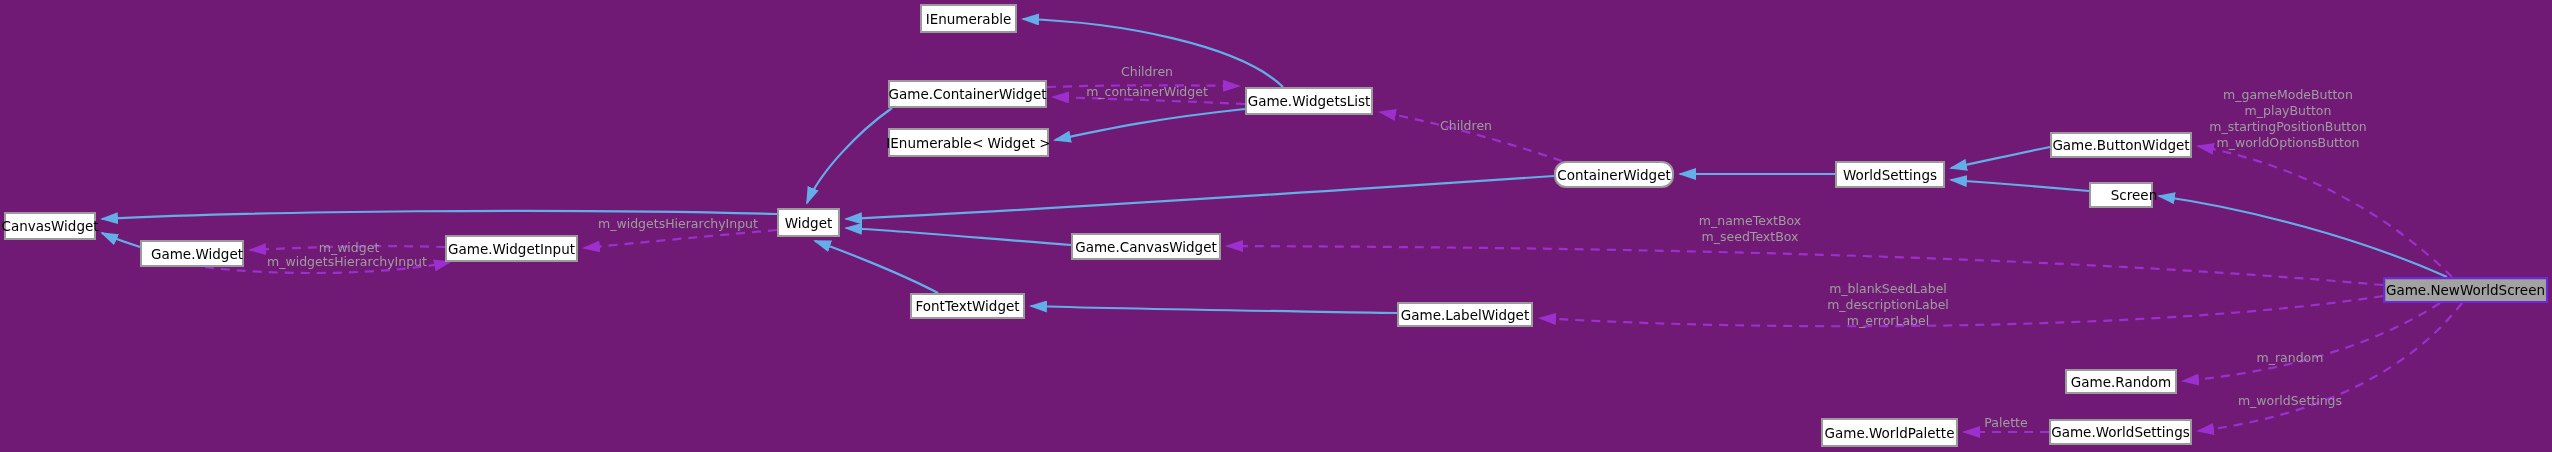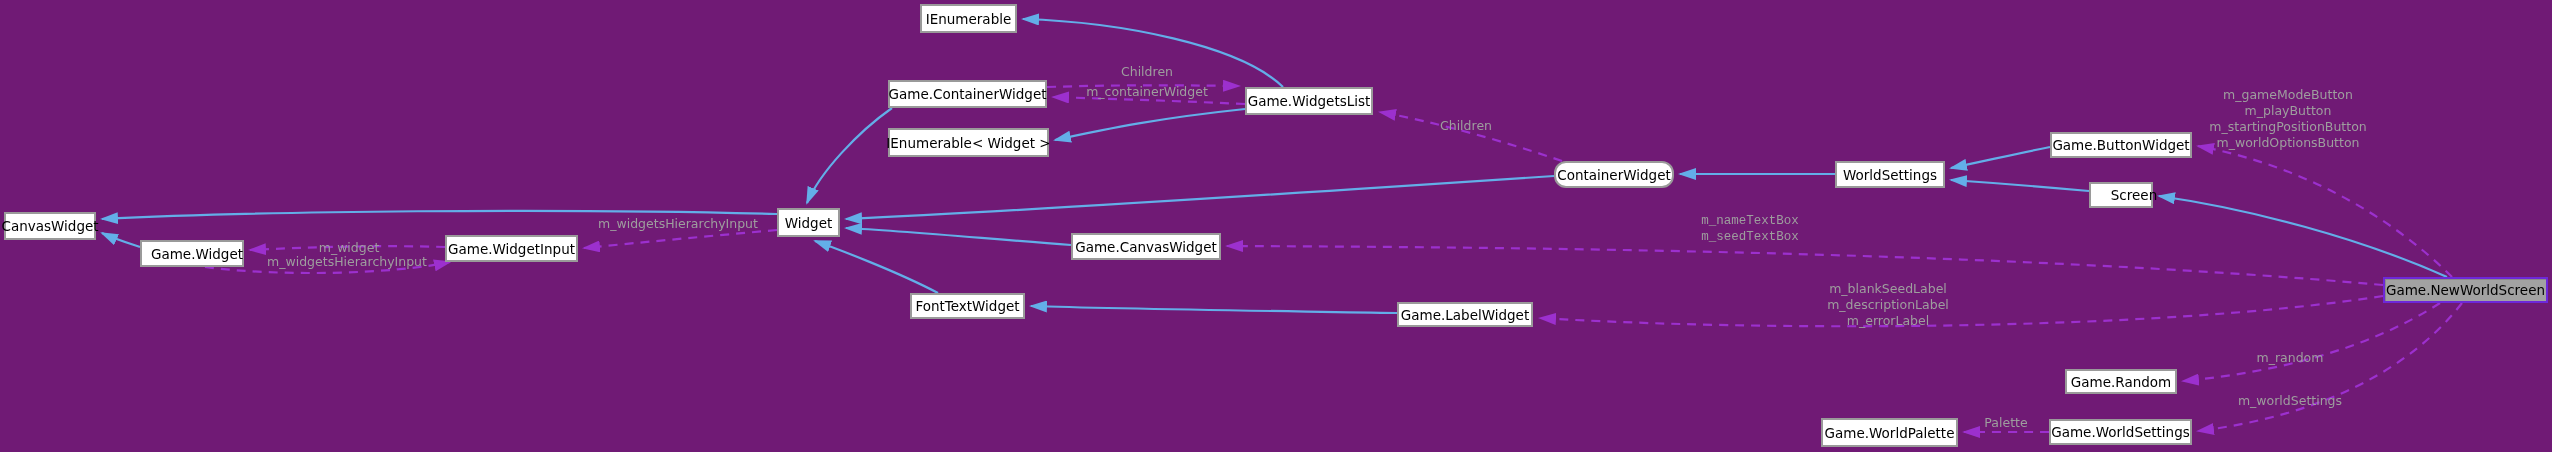--- a/index.html
+++ b/index.html
@@ -128,21 +128,21 @@
       </div>
       <div class="edge-label" style="left: 678px; top: 216px;">
         <div>m_widgetsHierarchyInput</div>
       </div>
       <div class="edge-label" style="left: 2288px; top: 87px;">
         <div>m_gameModeButton</div>
         <div>m_playButton</div>
         <div>m_startingPositionButton</div>
         <div>m_worldOptionsButton</div>
       </div>
-      <div class="edge-label" style="left: 1750px; top: 213px; font-family: Liberation Mono, monospace;">
+      <div class="edge-label" style="left: 1750px; top: 213px;">
         <div>m_nameTextBox</div>
         <div>m_seedTextBox</div>
       </div>
       <div class="edge-label" style="left: 1888px; top: 281px; text-align: center;">
         <div>m_blankSeedLabel</div>
         <div>m_descriptionLabel</div>
         <div>m_errorLabel</div>
       </div>
       <div class="edge-label" style="left: 2290px; top: 350px;">
         <div>m_random</div>

